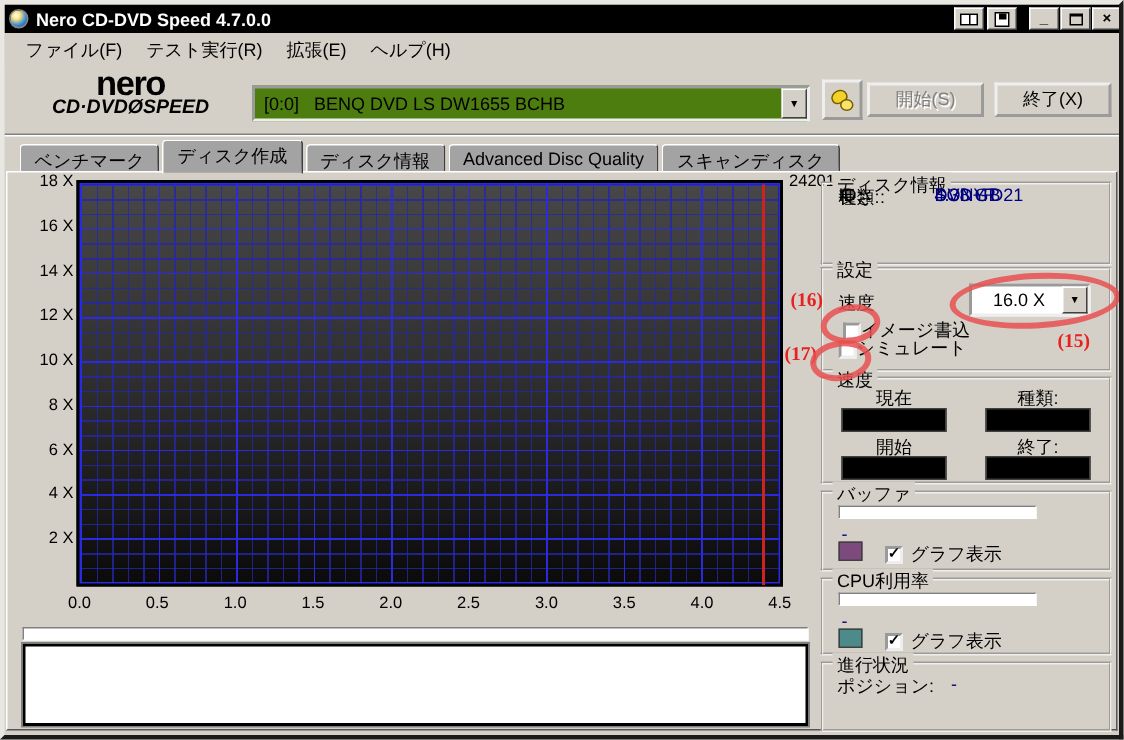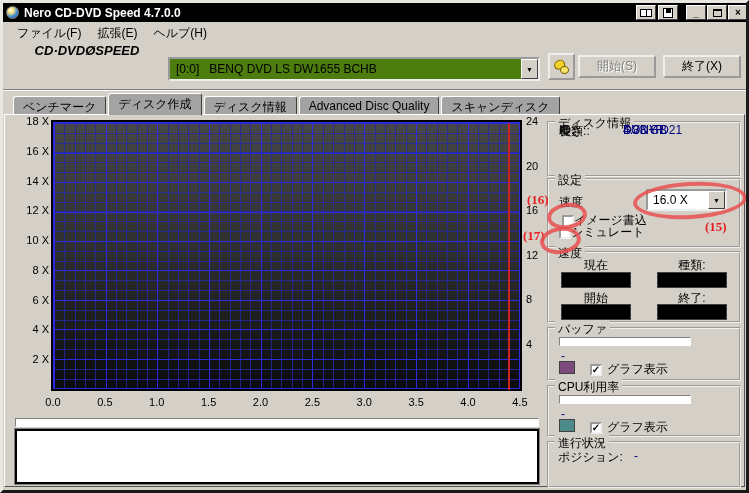--- a/index.html
+++ b/index.html
@@ -121,21 +121,21 @@
   }
   .disc-end-line { position:absolute; left:455px; top:1px; width:2px; height:267px; background:#cc2222; }
 
   .yticks-left {
     position:absolute; left:10px; top:0px; width:34px; height:251px;
     display:flex; flex-direction:column; justify-content:space-between;
     align-items:flex-end; font-size:11px;
   }
   .yticks-right {
     position:absolute; left:521px; top:0px; width:26px; height:236px;
-    display:flex; flex-direction:column; justify-content:space-between;
+    display:flex; flex-direction:row; justify-content:space-between;
     align-items:flex-start; font-size:11px;
   }
   .xticks {
     position:absolute; left:33px; top:281px; width:497px;
     display:flex; justify-content:space-between; font-size:11px;
   }
   .xticks span { width:30px; text-align:center; }
   .yticks-left span, .yticks-right span { line-height:13px; }
 
   
@@ -157,21 +157,21 @@
 
   .info-row { position:absolute; left:10px; right:6px; height:14px; display:flex; }
   .info-label { width:64px; }
   .info-value { color:#000080; }
 
   .spd-label { position:absolute; left:10px; top:14px; }
   .dropdown {
     position:absolute; left:97px; top:9px; width:81px; height:22px;
     background:#fff; border:2px inset #eee; display:flex; align-items:center;
   }
-  .dropdown .dd-text { padding-left:5px; }
+  .dropdown .dd-text { padding-left:14px; }
   .checkbox {
     width:12px; height:12px; background:#fff;
     border:2px inset #eee;
     display:flex; align-items:center; justify-content:center;
     font-size:10px; font-weight:bold; line-height:1;
   }
   .cb-row { position:absolute; display:flex; align-items:center; gap:0; }
   .cb1 { left:13px; top:32px; }
   .cb2 { left:10px; top:44px; }
 
@@ -218,26 +218,28 @@
         <span class="glyph-max"></span>
       </span>
     <span class="tb-btn btn-close">
         <span>×</span>
       </span>
   </div>
 
   <div class="menubar">
 
   <span class="menu-item">ファイル(F)</span>
+      <span class="menu-item">テスト実行(R)</span>
       <span class="menu-item">拡張(E)</span>
       <span class="menu-item">ヘルプ(H)</span>
     </div>
 
   <div class="toolbar">
     <div class="logo">
+      <div class="logo-line1">nero</div>
       <div class="logo-line2"><span>CD·DVD</span><span class="logo-disc">Ø</span><span>SPEED</span></div>
     </div>
     <div class="combo">
       <span class="combo-text">[0:0]   BENQ DVD LS DW1655 BCHB</span>
       <span class="combo-arrow">
           <span>▼</span>
         </span>
     </div>
     <div class="hand-btn">
       <span class="hand-icon">

